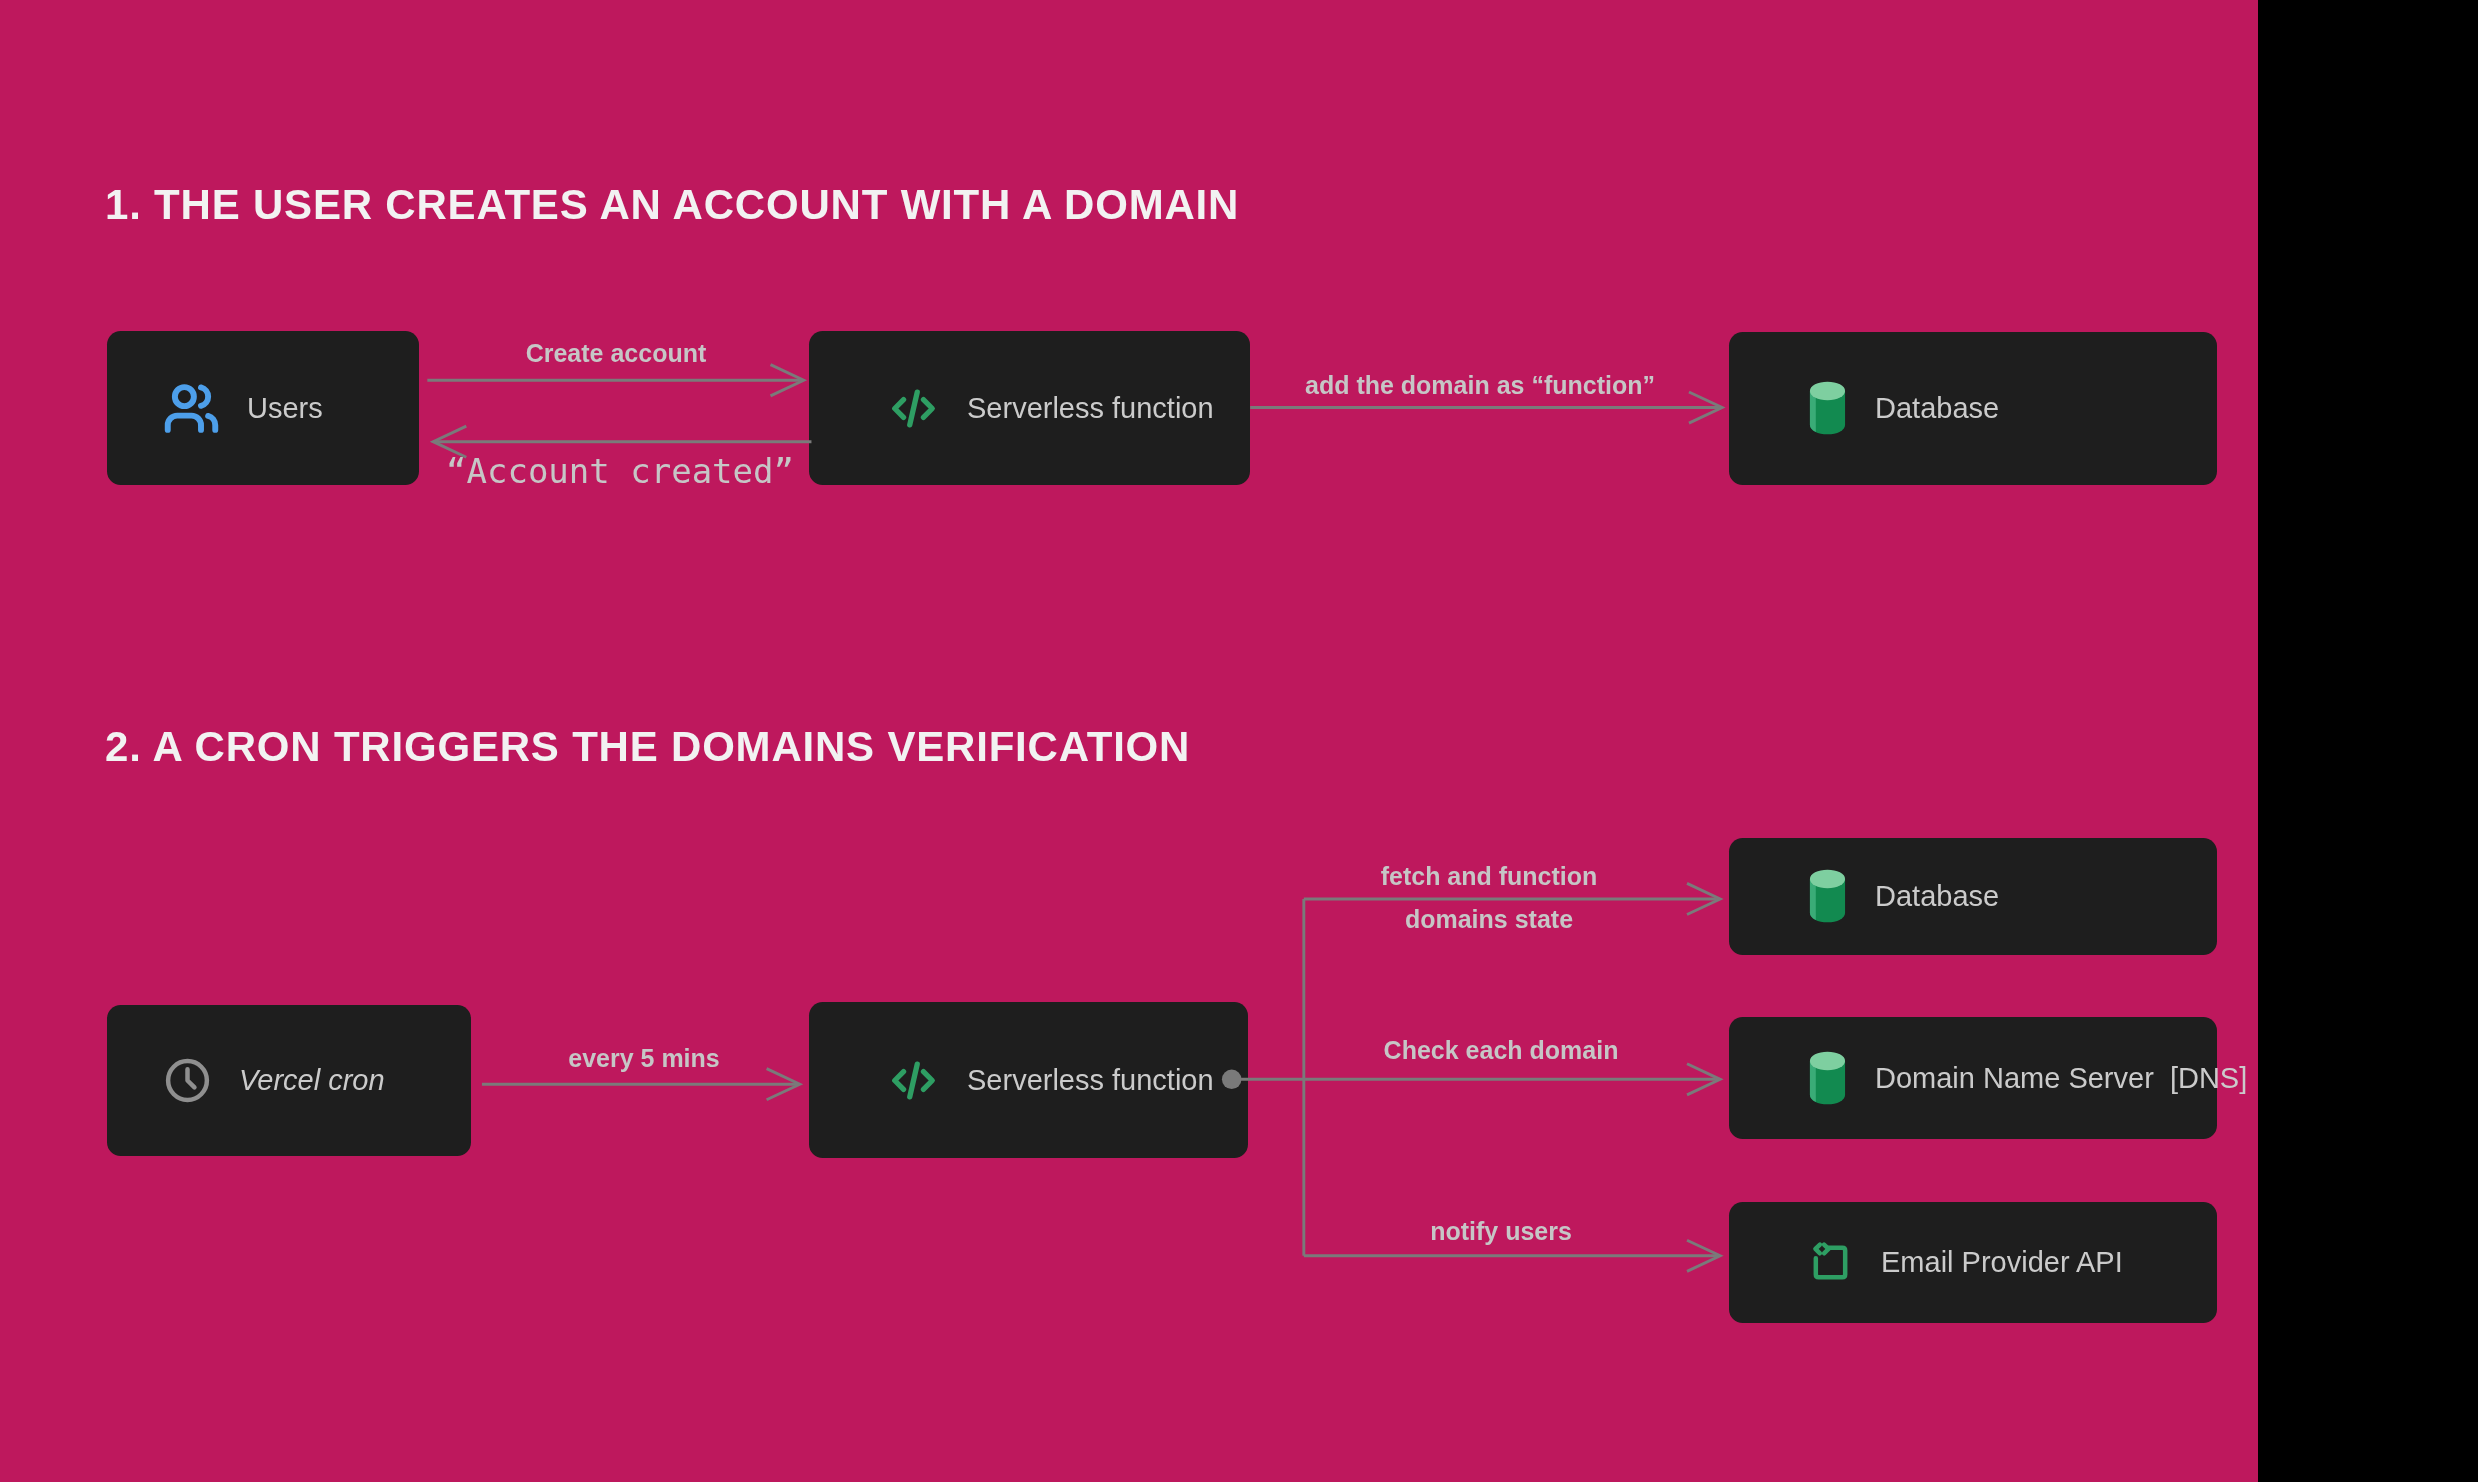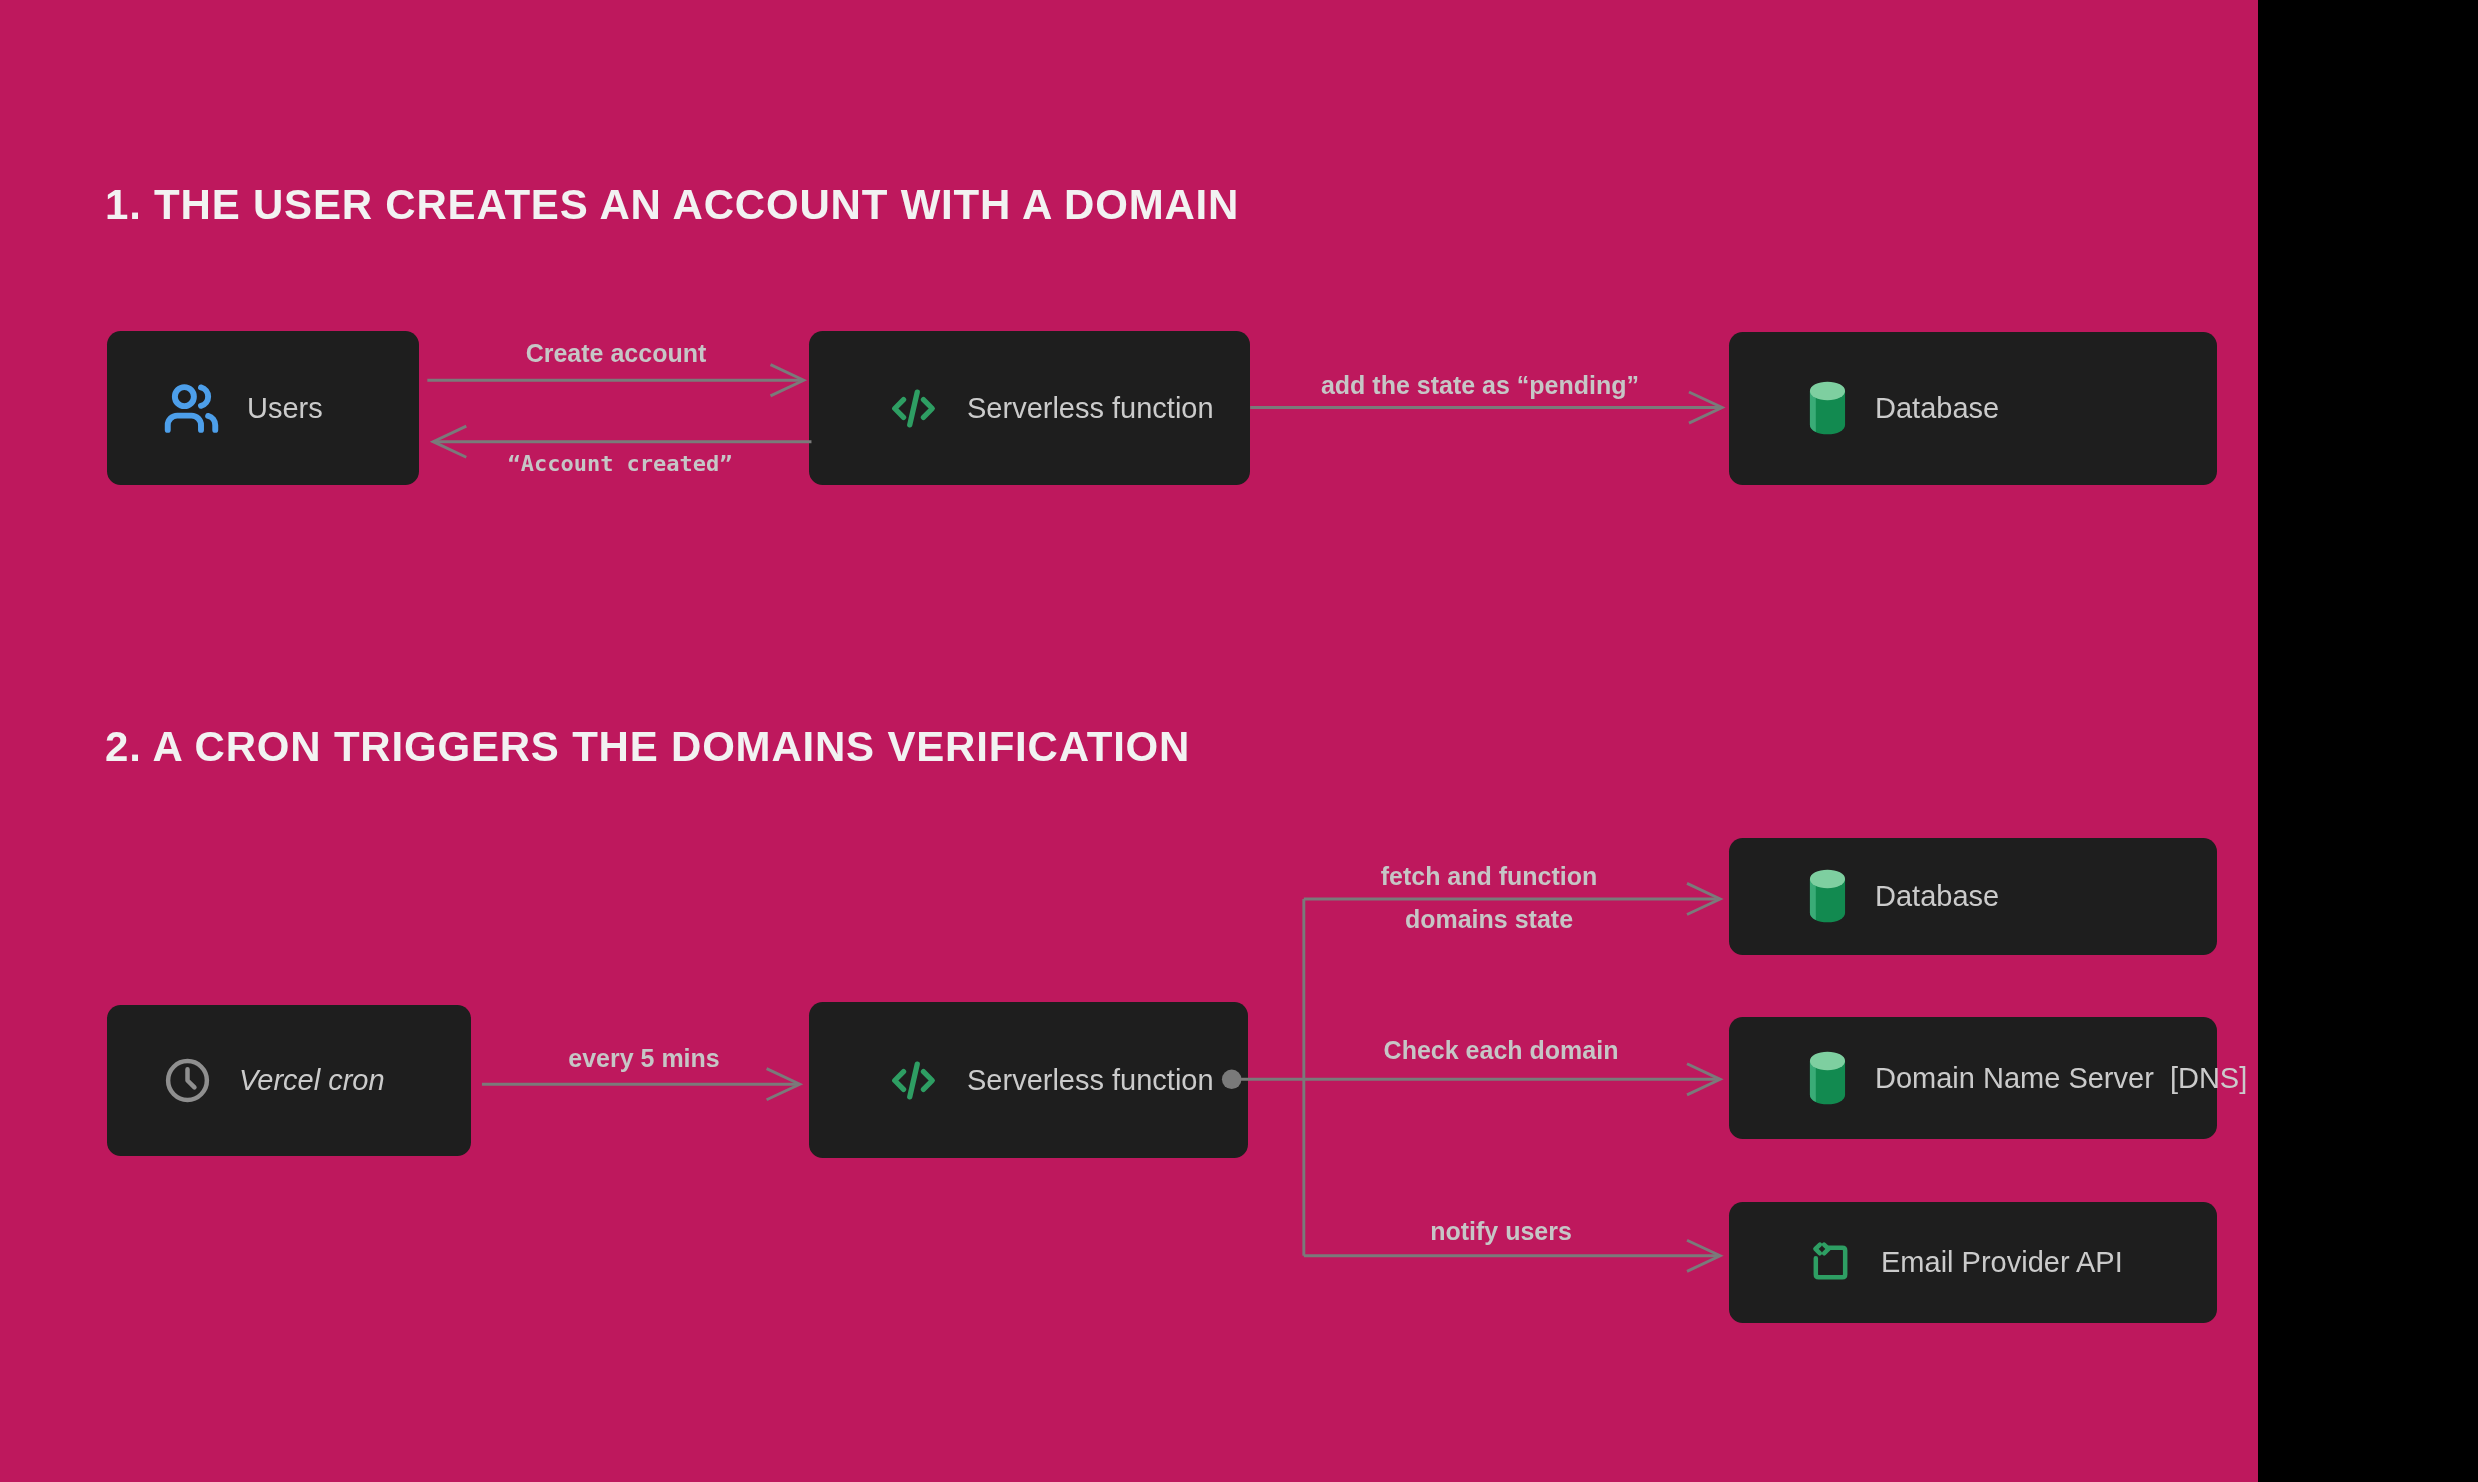--- a/index.html
+++ b/index.html
@@ -40,22 +40,22 @@
   .edge-label {
     position: absolute;
     transform: translateX(-50%);
     color: #c6c6c6;
     font-size: 25px;
     font-weight: 600;
     white-space: pre;
   }
   .edge-label.mono {
     font-family: "DejaVu Sans Mono", monospace;
-    font-size: 22px;
-    font-weight: 700;
+    font-size: 34px;
+    font-weight: 400;
   }
   .overlay {
     position: absolute;
     left: 0; top: 0;
     pointer-events: none;
   }
   .icon-svg { display: block; }
 </style>
 </head>
 <body>
@@ -93,21 +93,21 @@
         <path d="M3 11 V46 a18 9.5 0 0 0 36 0 V11 Z" fill="#128a50"></path>
         <path d="M3 11 V46 a18 9.5 0 0 0 6 7 V14 Z" fill="#3aab77"></path>
         <ellipse cx="21" cy="11" rx="18" ry="9.5" fill="#7ecfa0"></ellipse>
       </svg>
     </span>
     <span class="node-label">Database</span>
   </div>
 
   <div class="edge-label" style="left:616px; top:339px;">Create account</div>
   <div class="edge-label mono" style="left:620px; top:451px;">“Account created”</div>
-  <div class="edge-label" style="left:1480px; top:371px;">add the state as “pending”</div>
+  <div class="edge-label" style="left:1480px; top:371px;">add the domain as “function”</div>
 
   <div class="section-title" style="left:105px; top:723px;">2. A CRON TRIGGERS THE DOMAINS VERIFICATION</div>
 
   <div class="node pad-lg" style="left:107px; top:1005px; width:364px; height:151px;font-style:italic;">
     <span>
       <svg class="icon-svg" width="49" height="49" viewBox="0 0 24 24" fill="none" stroke="#8f8f8f" stroke-width="2.2" stroke-linecap="round" stroke-linejoin="round">
         <circle cx="12" cy="12" r="9.5"></circle>
         <path d="M12 6.5 V12 l3.4 3.4"></path>
       </svg>
     </span>

